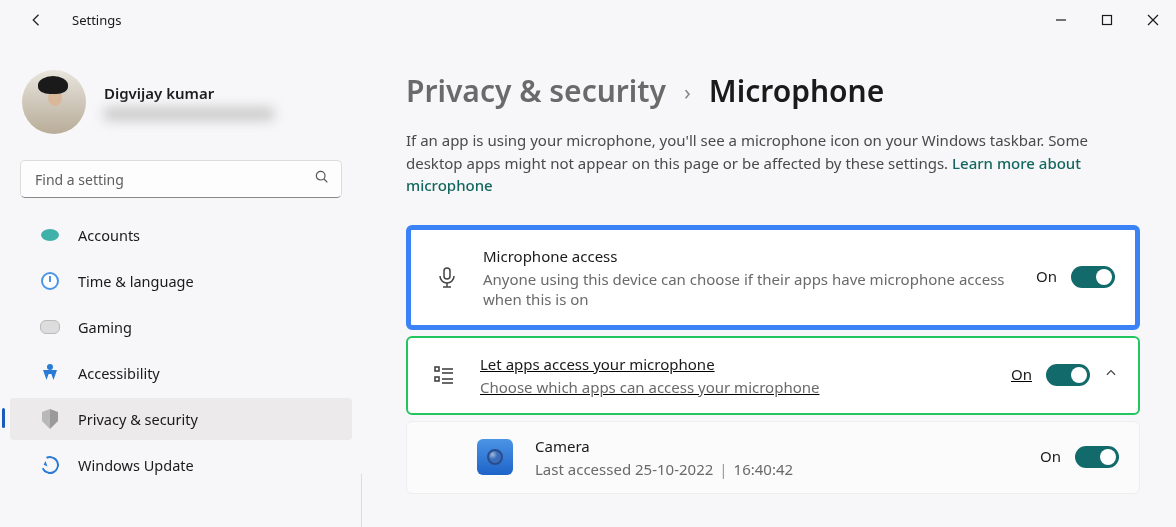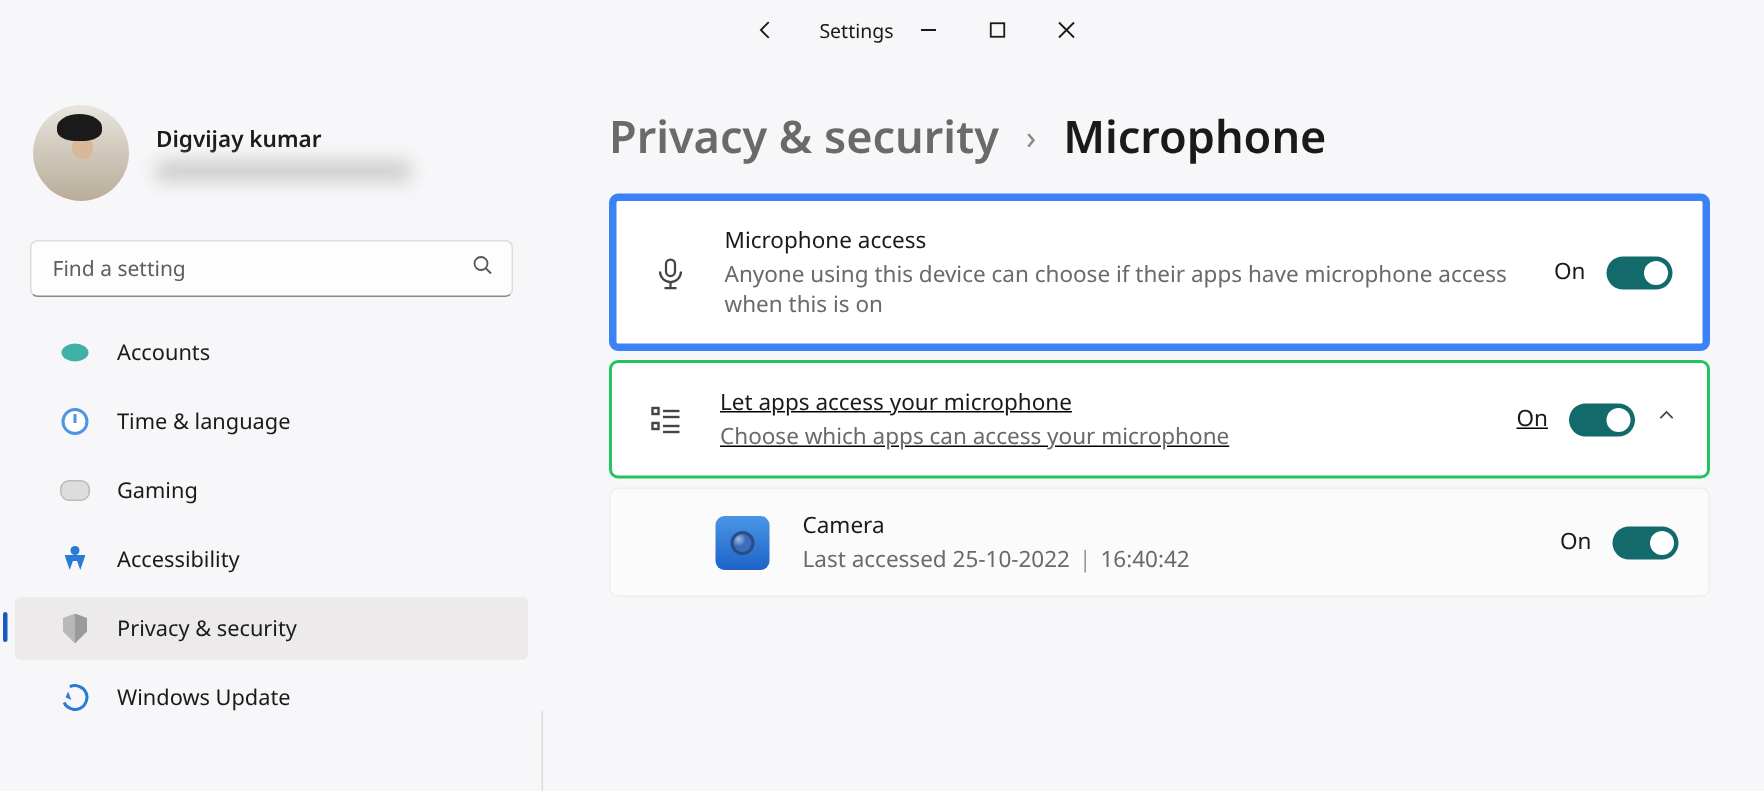--- a/index.html
+++ b/index.html
@@ -1,18 +1,18 @@
 <!DOCTYPE html>
 <html><head>
 <meta charset="utf-8">
 <style>
   * { box-sizing: border-box; margin: 0; padding: 0; font-family: "Segoe UI", system-ui, sans-serif; }
   body { width: 1176px; height: 527px; overflow: hidden; background: #f7f7f9; position: relative; }
 
-  .titlebar { height: 40px; display: flex; align-items: center; justify-content: center; padding: 0 0 0 28px; margin-left: 32px; }
+  .titlebar { height: 40px; display: flex; align-items: center; justify-content: space-between; padding: 0 0 0 28px; }
   .titlebar-left { display: flex; align-items: center; gap: 26px; }
   .back-arrow { width: 18px; height: 18px; display:flex;align-items:center;justify-content:center;cursor:pointer; }
   .app-title { font-size: 13px; color: #1a1a1a; }
   .win-controls { display: flex; }
   .win-btn { width: 46px; height: 40px; display:flex;align-items:center;justify-content:center;cursor:pointer; }
 
   .surface { display:flex; height: calc(100% - 40px); }
 
   .sidebar { width: 362px; padding: 12px 0 0 0; display:flex;flex-direction:column; }
   .profile { display:flex; align-items:center; gap: 18px; padding: 18px 0 22px 22px; }
@@ -168,20 +168,23 @@
     </div>
   </div>
 
   <div class="main">
     <div class="breadcrumb">
       <span class="bc-parent">Privacy &amp; security</span>
       <span class="bc-sep">›</span>
       <span class="bc-current">Microphone</span>
     </div>
 
+    <p class="desc">
+      <span>If an app is using your microphone, you'll see a microphone icon on your Windows taskbar. Some desktop apps might not appear on this page or be affected by these settings.  </span><a href="#">Learn more about microphone</a>
+    </p>
 
     <div class="card">
       <div class="card-icon">
         <svg width="24" height="24" viewBox="0 0 24 24" fill="none" stroke="#444" stroke-width="1.5">
             <rect x="9" y="3" width="6" height="11" rx="3"></rect>
             <path d="M5 11a7 7 0 0 0 14 0"></path>
             <line x1="12" y1="18" x2="12" y2="22"></line>
             <line x1="8" y1="22" x2="16" y2="22"></line>
           </svg>
       </div>

